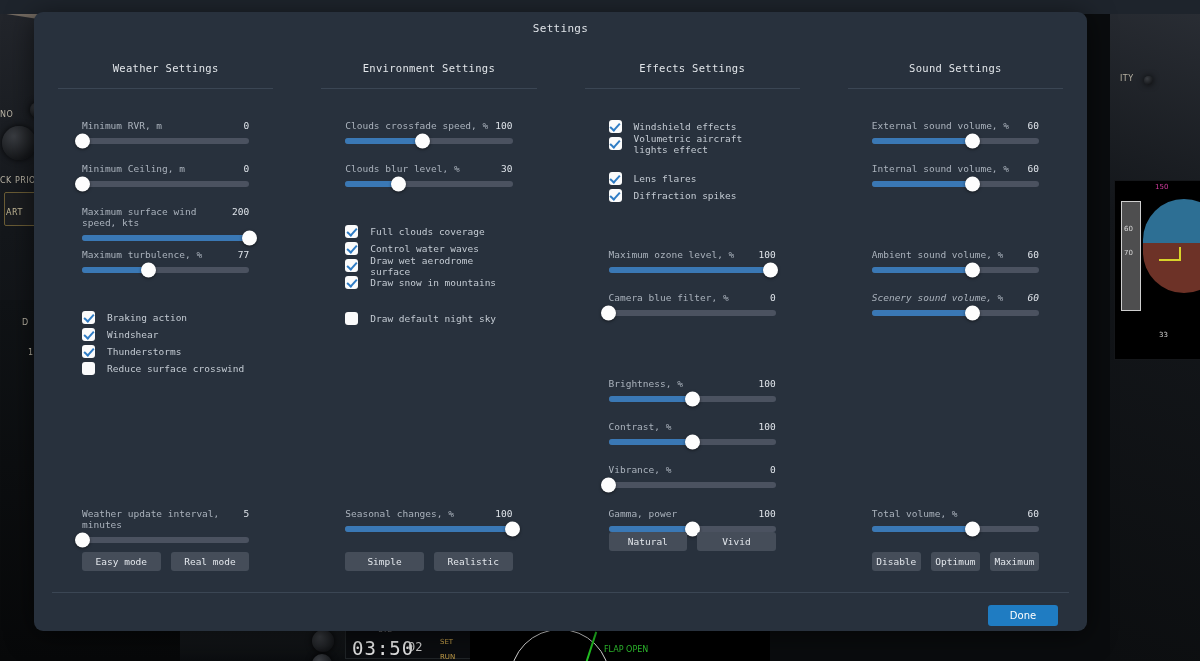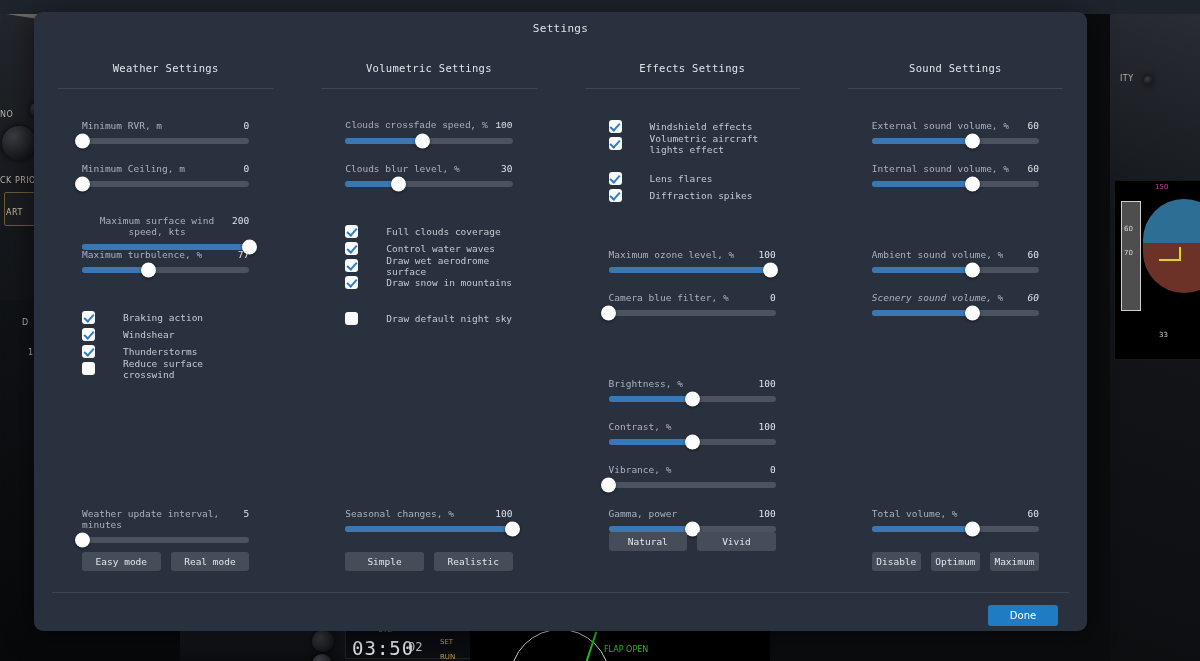--- a/index.html
+++ b/index.html
@@ -268,21 +268,21 @@
   .cbox.on::after {
     content: "";
     position: absolute;
     left: 3.5px; top: 1px;
     width: 4px; height: 8px;
     border: solid #2f7cc4;
     border-width: 0 2px 2px 0;
     transform: rotate(42deg);
   }
   .check-label {
-    margin-left: 28px;
+    margin-left: 12px;
     font-size: 9.5px;
     color: #c4cbd3;
   }
 
   
   .btn-row {
     position: absolute;
     left: 24px; right: 24px;
     display: flex;
     gap: 10px;
@@ -408,21 +408,21 @@
           <div class="slider-row">
             <span>Minimum Ceiling, m</span>
             <span class="slider-val">0</span>
           </div>
           <div class="track">
             <div class="fill" style="width:0%"></div>
             <div class="knob" style="left:0%"></div>
           </div>
         </div>
 
-        <div class="slider" style="top:126px;text-align:center;">
+        <div class="slider" style="top:117px;">
           <div class="slider-row">
             <span>Maximum surface wind speed, kts</span>
             <span class="slider-val">200</span>
           </div>
           <div class="track">
             <div class="fill" style="width:100%"></div>
             <div class="knob" style="left:100%"></div>
           </div>
         </div>
 
@@ -469,25 +469,25 @@
 
         <div class="btn-row" style="top:463px;">
           <div class="mode-btn">Easy mode</div>
           <div class="mode-btn">Real mode</div>
         </div>
 
       </div>
     </div>
 
     <div class="col">
-      <div class="col-header">Volumetric Settings</div>
+      <div class="col-header">Environment Settings</div>
       <div class="col-rule"></div>
       <div class="col-body">
 
-        <div class="slider" style="top:31px;font-family:Liberation Mono, monospace;">
+        <div class="slider" style="top:31px;">
           <div class="slider-row">
             <span>Clouds crossfade speed, %</span>
             <span class="slider-val">100</span>
           </div>
           <div class="track">
             <div class="fill" style="width:46%"></div>
             <div class="knob" style="left:46%"></div>
           </div>
         </div>
 

